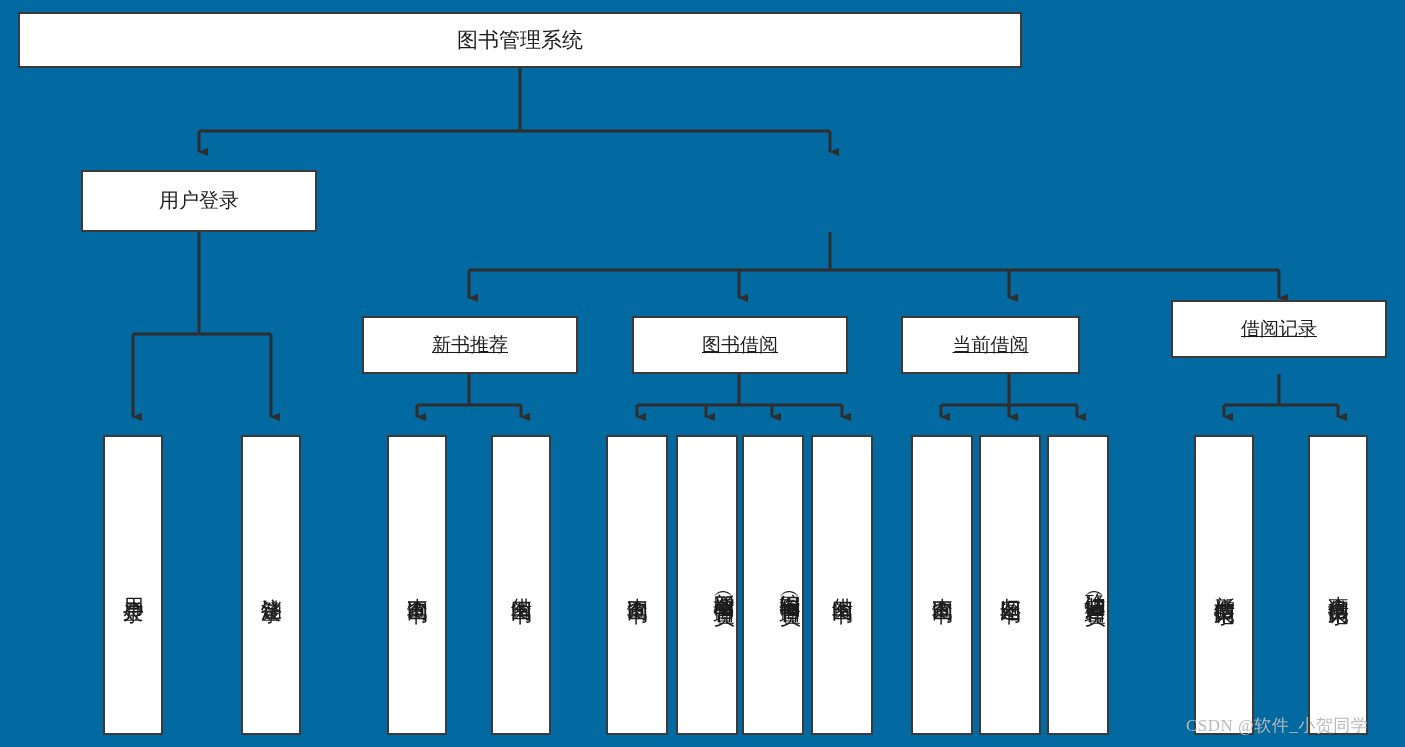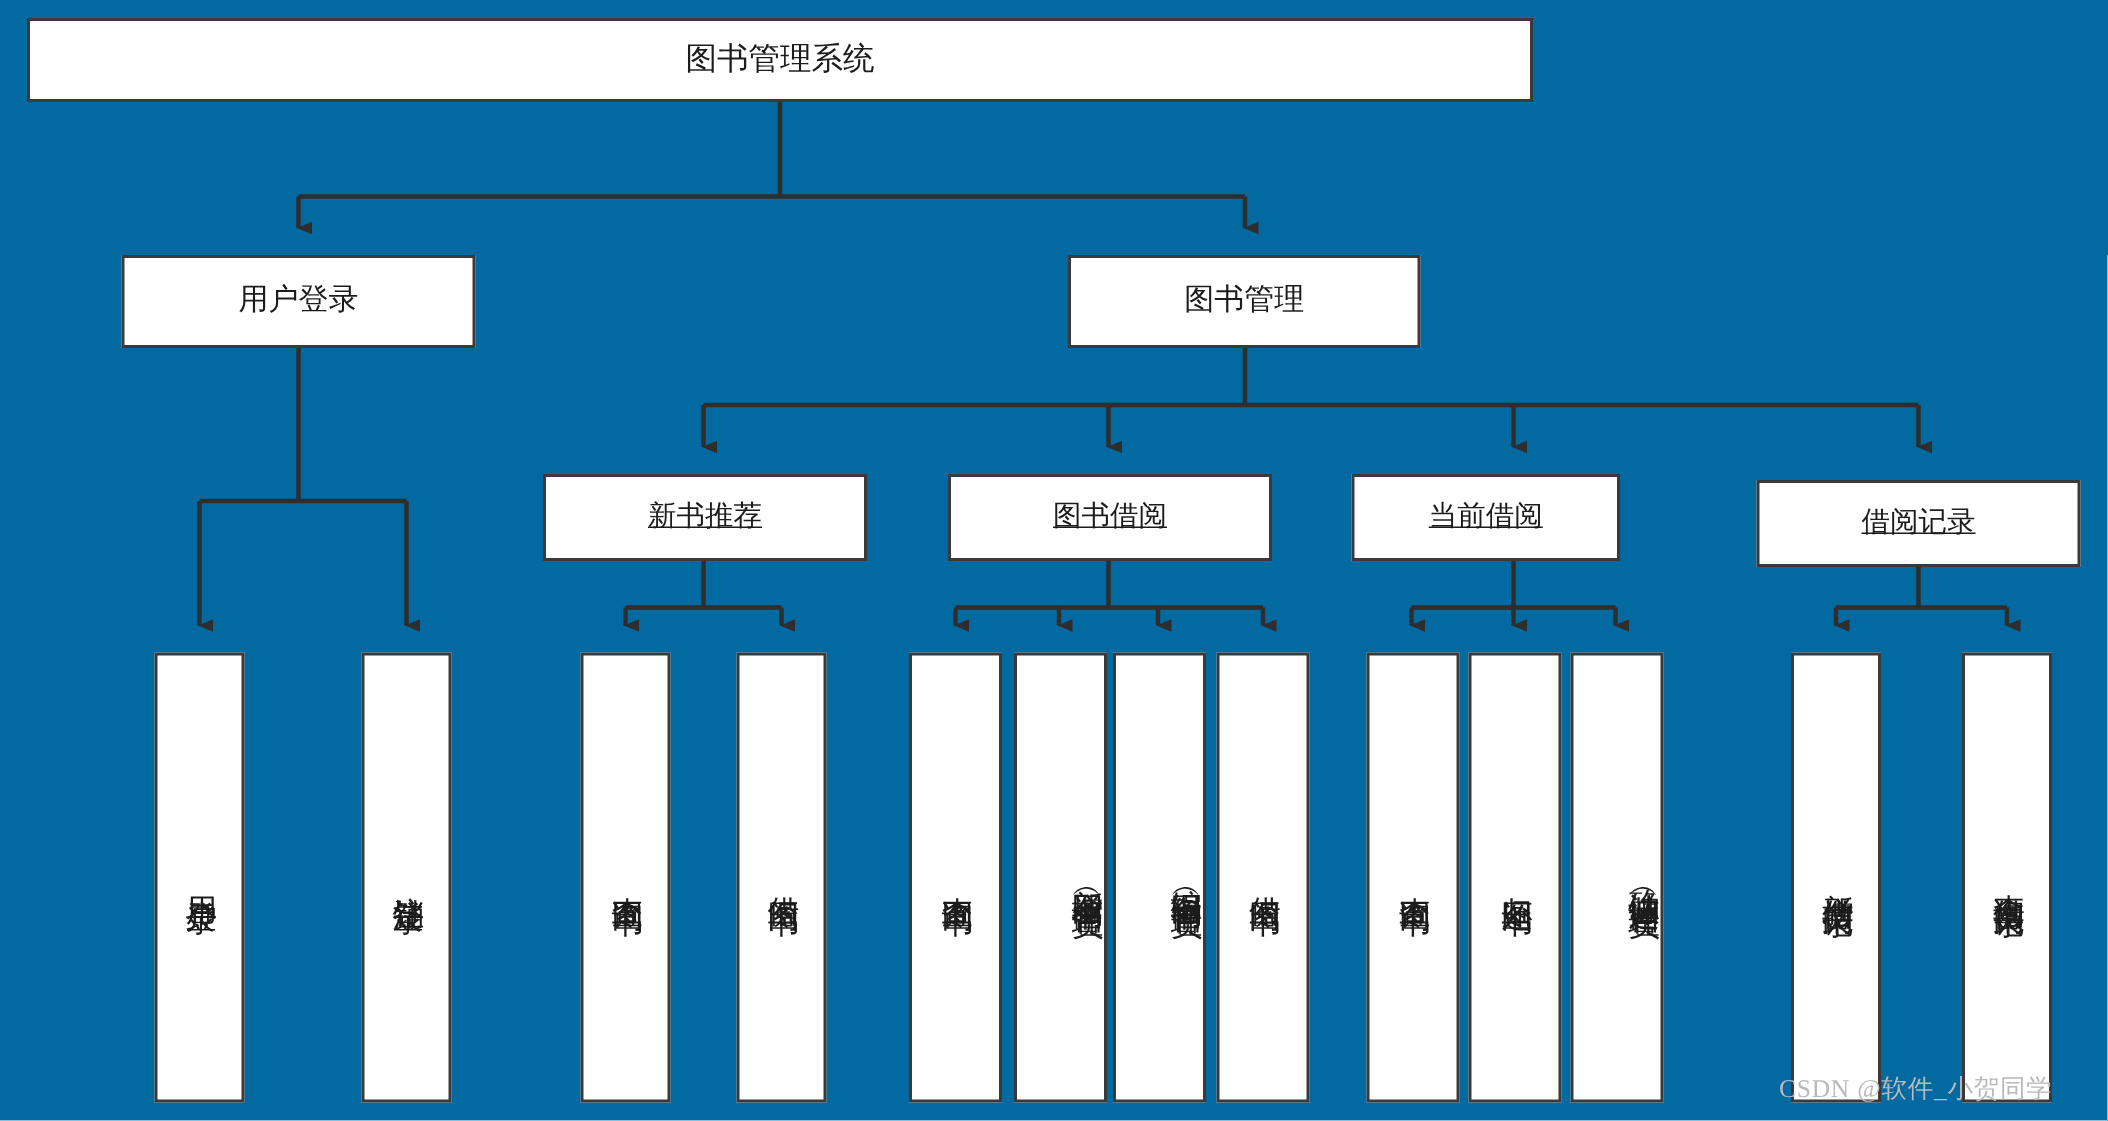--- a/index.html
+++ b/index.html
@@ -129,34 +129,31 @@
     </g>
   </svg>
 
   <div class="node level-root" style="left:18px; top:12px; width:1004px; height:56px;">
     <span>图书管理系统</span>
   </div>
 
   <div class="node level-2" style="left:81px; top:170px; width:236px; height:62px;">
     <span>用户登录</span>
   </div>
-  <div class="node level-2" style="left:712px; top:170px; width:235px; height:62px;">
-    <span>图书管理</span>
-  </div>
 
   <div class="node level-3" style="left:362px; top:316px; width:216px; height:58px;">
     <span>新书推荐</span>
   </div>
   <div class="node level-3" style="left:632px; top:316px; width:216px; height:58px;">
     <span>图书借阅</span>
   </div>
   <div class="node level-3" style="left:901px; top:316px; width:179px; height:58px;">
     <span>当前借阅</span>
   </div>
-  <div class="node level-3" style="left:1171px; top:320px; width:216px; height:58px;">
+  <div class="node level-3" style="left:1171px; top:300px; width:216px; height:58px;">
     <span>借阅记录</span>
   </div>
 
   <div class="node leaf center-text" style="left:103px; top:435px; width:60px; height:300px;">
     <span class="leaf-text">用户登录</span>
   </div>
   <div class="node leaf center-text" style="left:241px; top:435px; width:60px; height:300px;">
     <span class="leaf-text">注销登录</span>
   </div>
 

